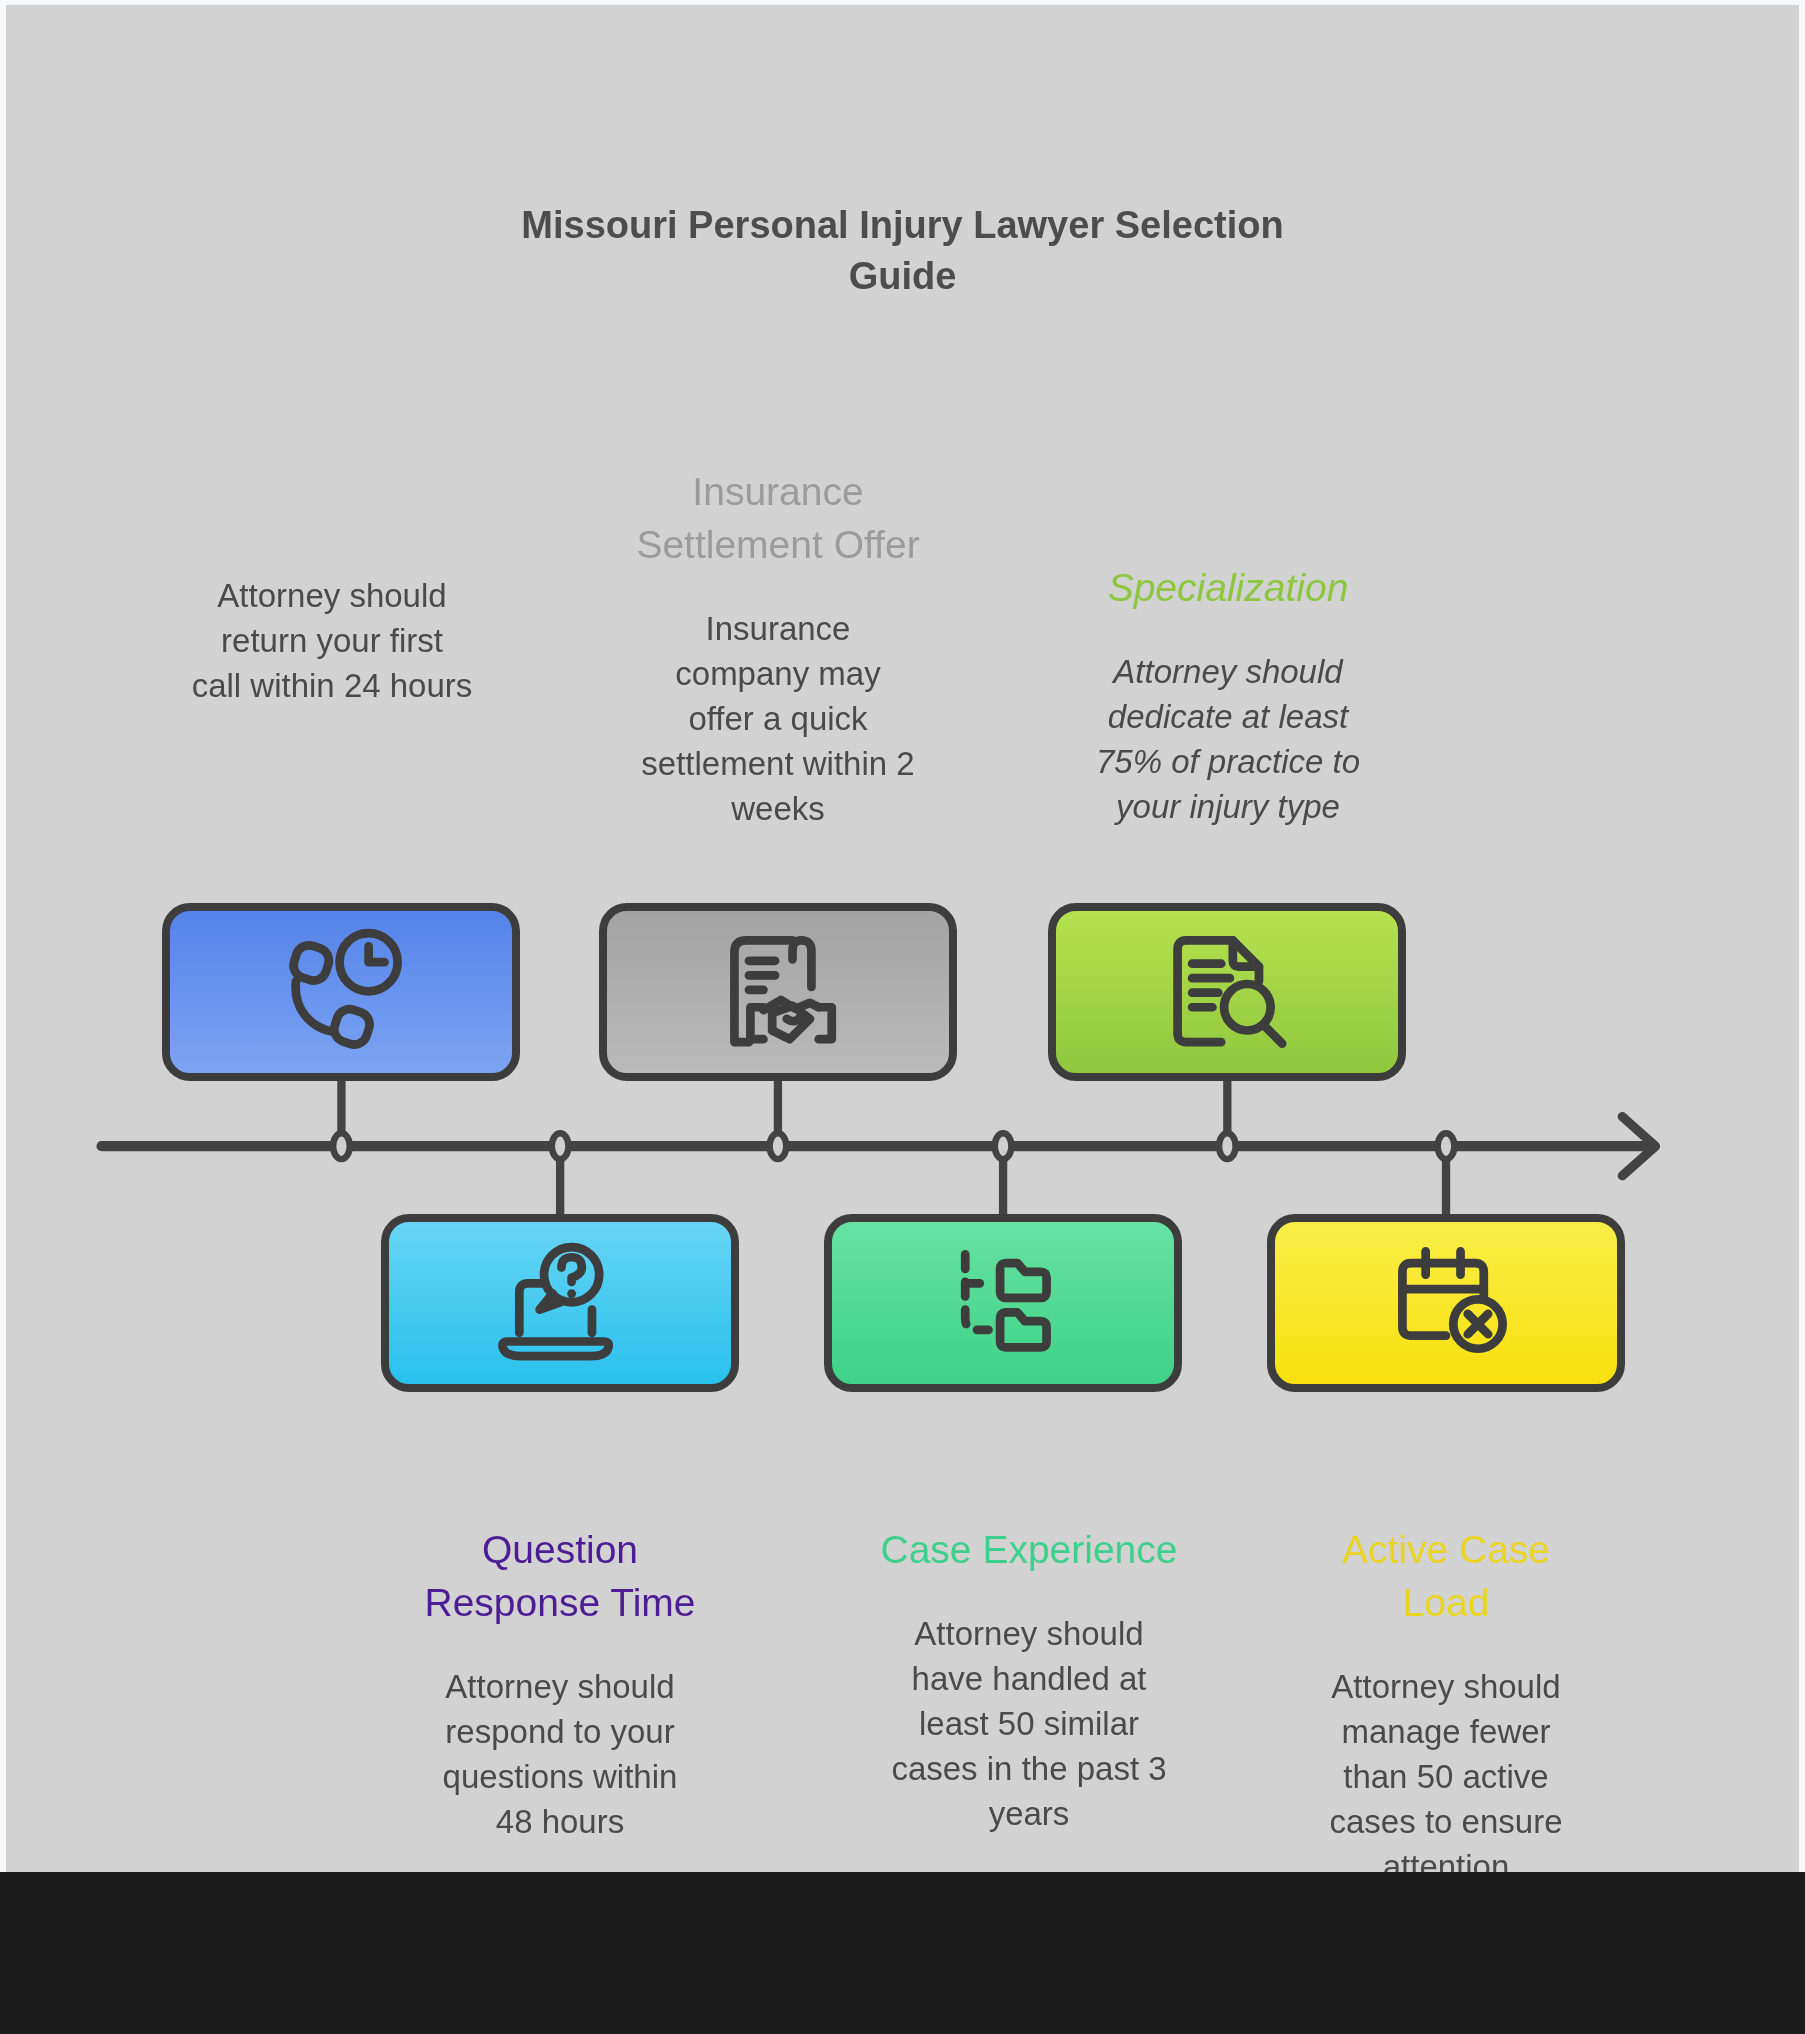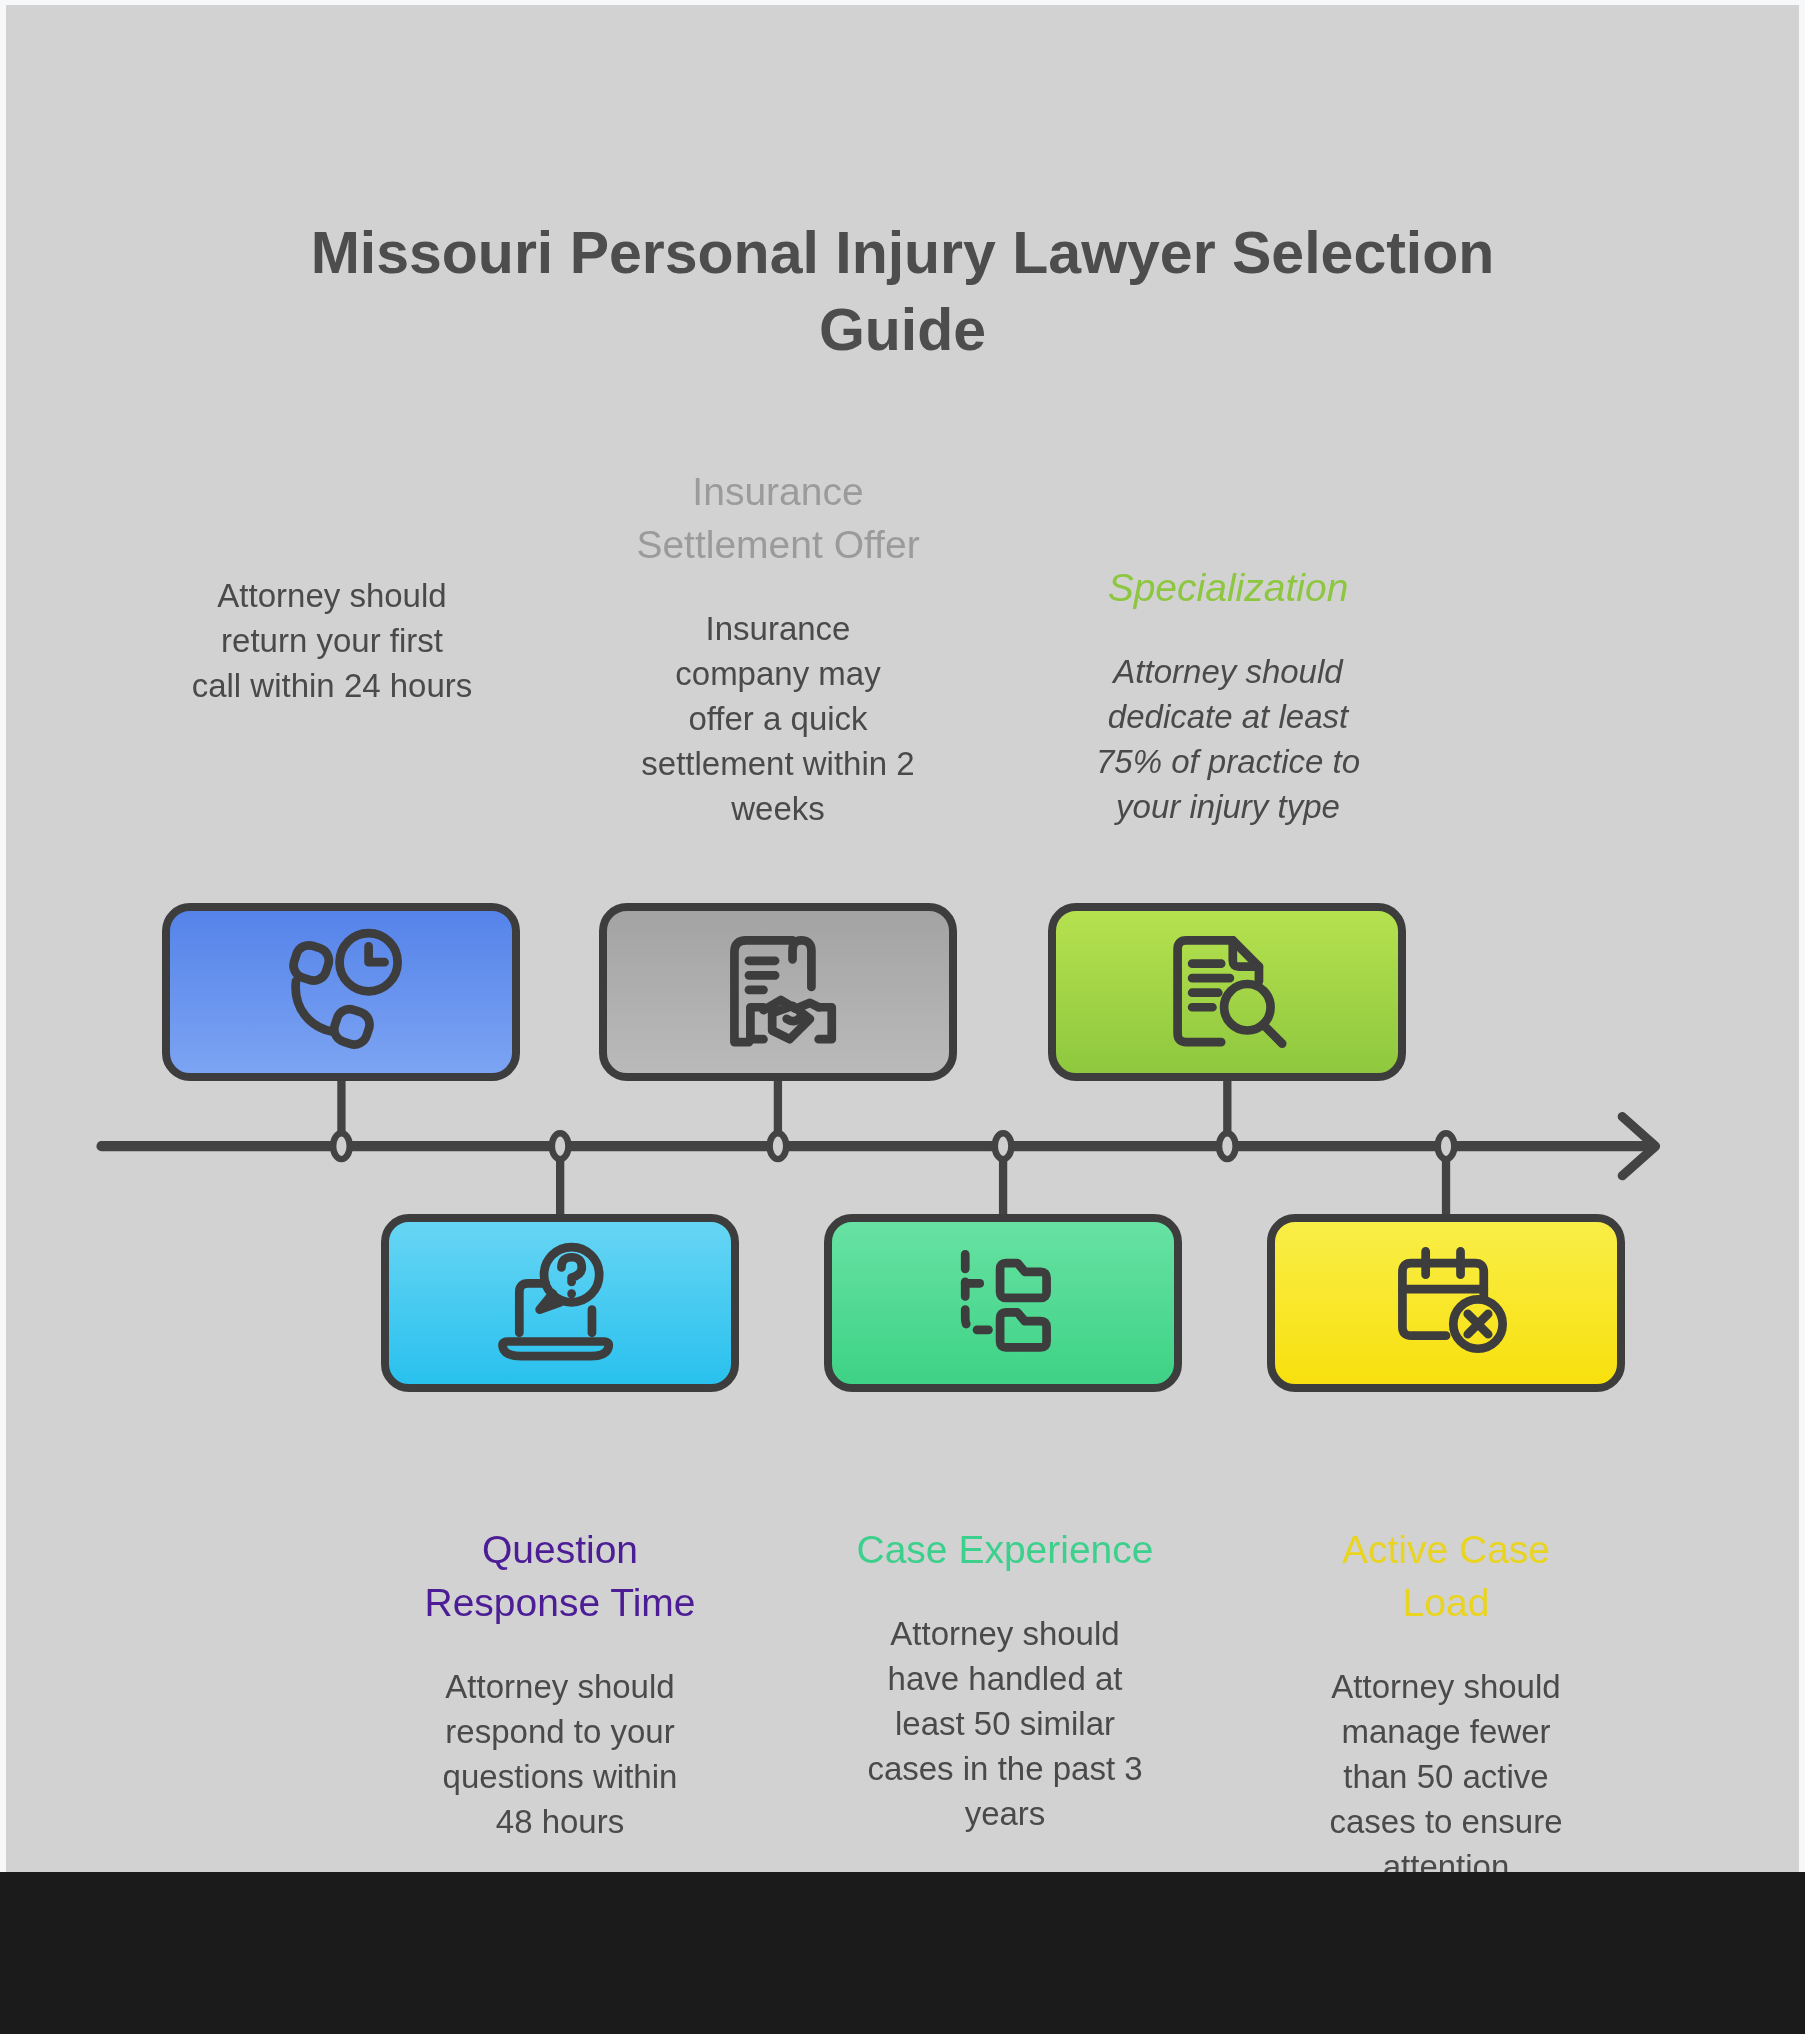--- a/index.html
+++ b/index.html
@@ -13,21 +13,21 @@
     position:absolute; left:5.5px; top:4.6px; width:1793px; height:1867px;
     background:#d2d2d3;
   }
   .footer-bar {
     position:absolute; left:0; top:1872px; width:1805px; height:162px;
     background:#1b1b1b; z-index:4;
   }
   .page-title {
     position:absolute; left:0; top:175px; width:1805px;
     text-align:center; white-space:pre-line;
-    font-size:59px; line-height:1.32; font-weight:bold; color:#4d4d4d;
+    font-size:38px; line-height:1.32; font-weight:bold; color:#4d4d4d;
     z-index:2;
   }
   
   .timeline-svg { position:absolute; left:0; top:0; width:1805px; height:2034px; z-index:1; pointer-events:none; }
 
   
   .icon-box {
     position:absolute; width:358px; height:178px; box-sizing:border-box;
     border:8.3px solid #3d3d3d; border-radius:28px;
     display:flex; align-items:center; justify-content:center;
@@ -43,21 +43,21 @@
   .icon-box svg { width:180px; height:138px; }
 
   
   .tb { position:absolute; width:434px; text-align:center; white-space:pre-line; z-index:2; }
   .tb .head { font-size:39px; line-height:1.36; font-weight:normal; }
   .tb .desc { margin-top:20px; font-size:33px; line-height:1.36; color:#4a4a4a; }
   .tb1 { left:115px;  top:538px; }
   .tb2 { left:561px;  top:449px; }
   .tb3 { left:1011px; top:545px;font-style:italic; }
   .tb4 { left:343px;  top:1507px; }
-  .tb5 { left:788px;  top:1507px; }
+  .tb5 { left:812px;  top:1507px; }
   .tb6 { left:1229px; top:1507px; }
   .hc1 { color:#3c74e7; }
   .hc2 { color:#9b9b9b; }
   .hc3 { color:#8dc63f; }
   .hc4 { color:#4c1d95; }
   .hc5 { color:#3dd08c; }
   .hc6 { color:#e9d420; }
 </style>
 </head>
 <body>

